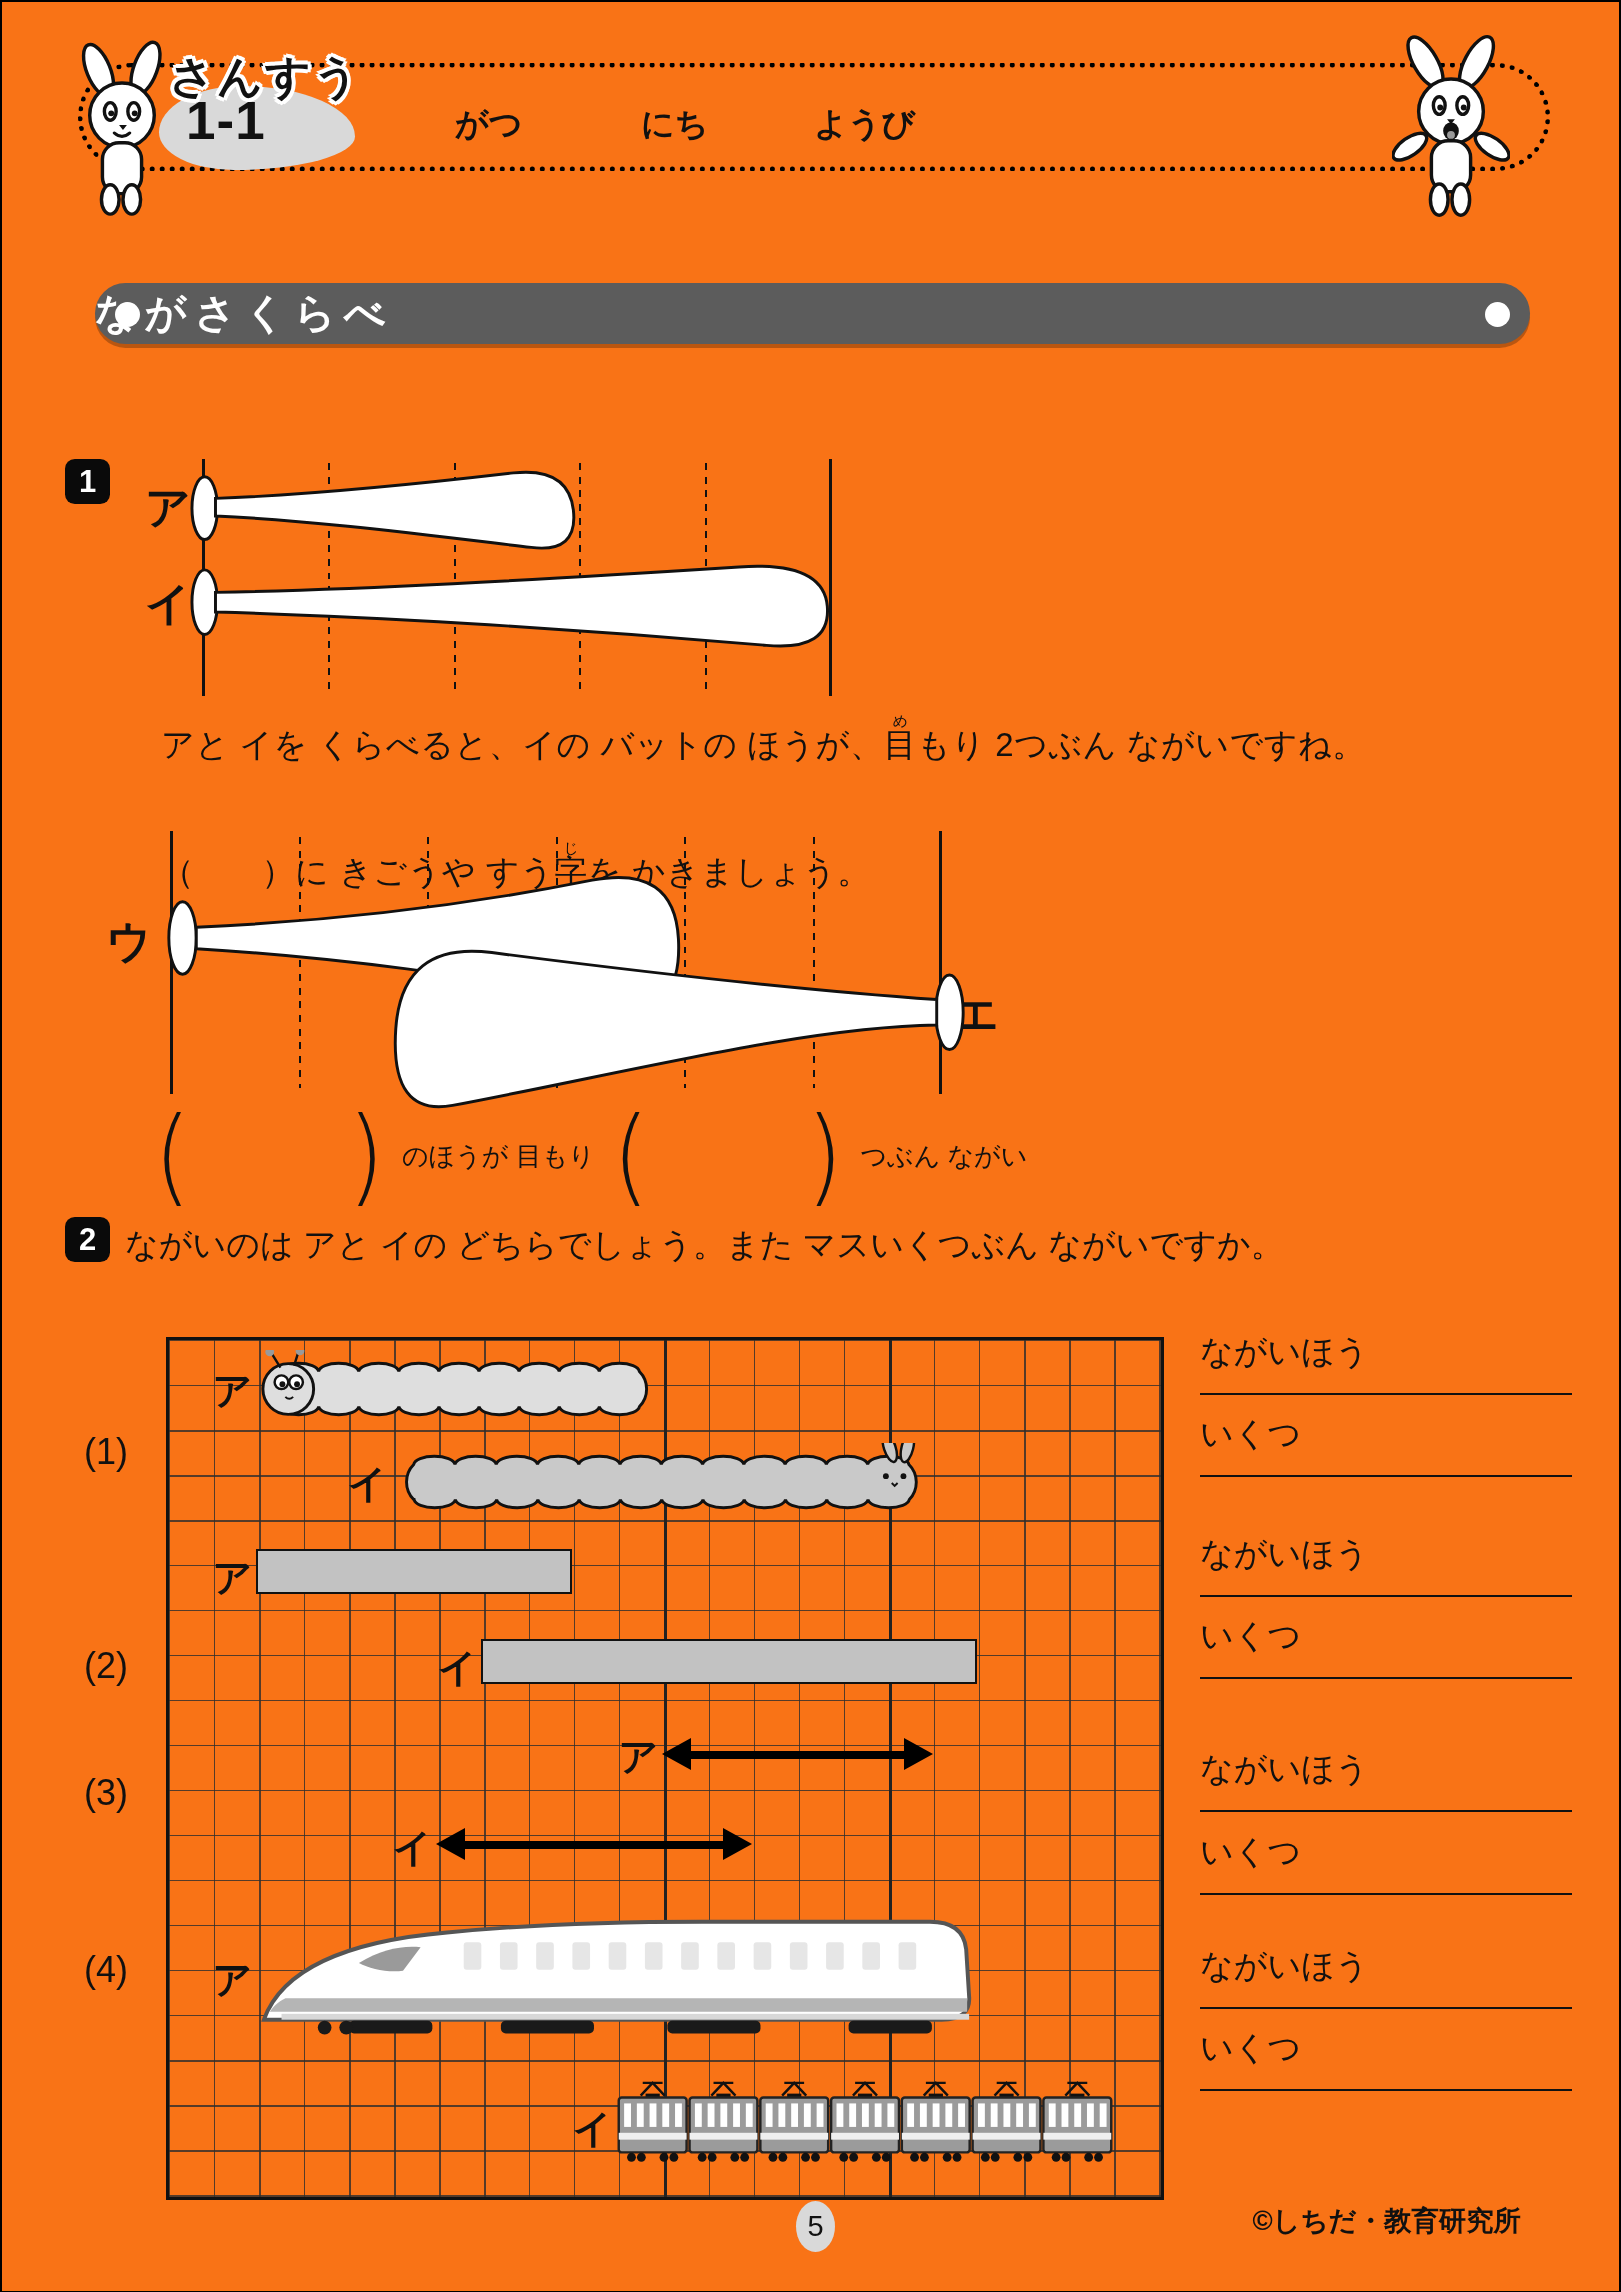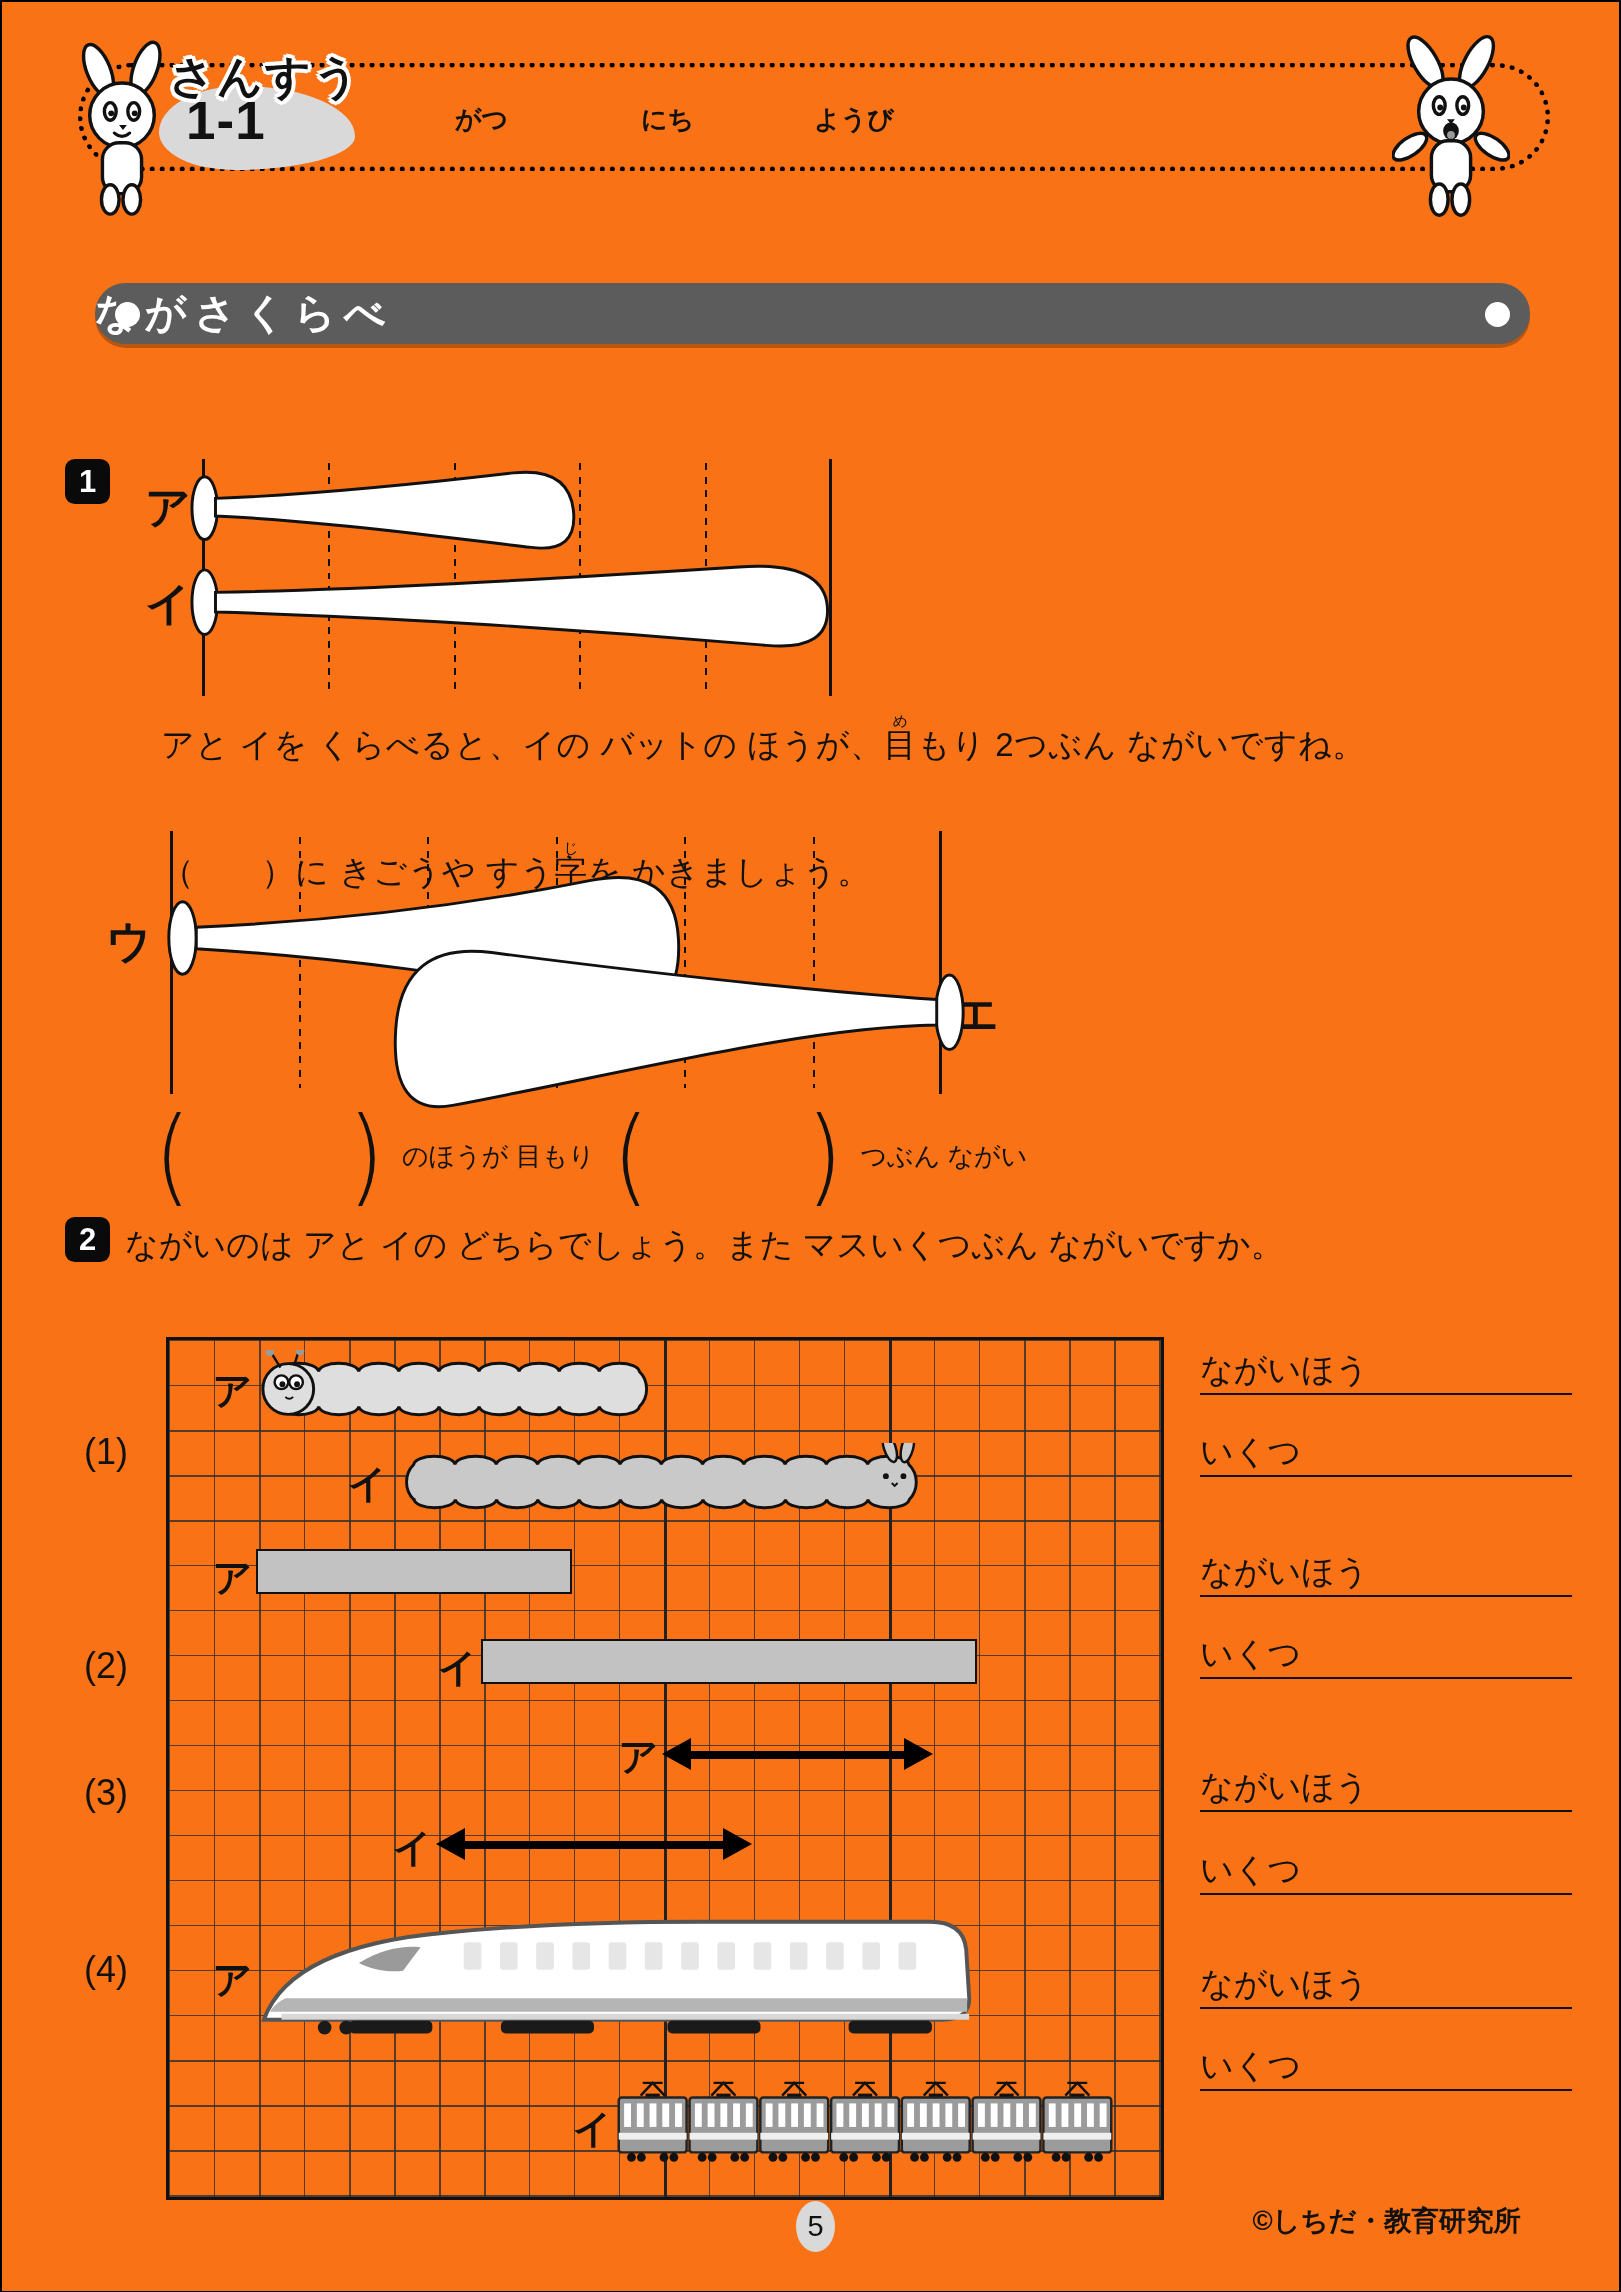--- a/index.html
+++ b/index.html
@@ -6,21 +6,21 @@
   #page{position:relative;width:1621px;height:2293px;background:#f97316;border:2px solid #000;
         font-family:"Liberation Sans","DejaVu Sans",sans-serif;color:#111;overflow:hidden;box-sizing:border-box;}
   .abs{position:absolute;}
   
   #hdr-oval{left:76px;top:61px;width:1462px;height:98px;border:5.9px dotted #000;border-radius:69px;}
   #hdr-blob{left:157px;top:84px;width:196px;height:84px;background:#d9d9d9;
             border-radius:42% 58% 62% 38% / 55% 60% 40% 45%;}
   #hdr-subject{left:167px;top:45px;font-size:45px;font-weight:900;letter-spacing:2px;
       text-shadow:-2.9px -2.9px 0 #fff,2.9px -2.9px 0 #fff,-2.9px 2.9px 0 #fff,2.9px 2.9px 0 #fff,-3.9px 0 0 #fff,3.9px 0 0 #fff,0 3.9px 0 #fff,0 -3.9px 0 #fff;}
   #hdr-lesson{left:184px;top:88px;font-size:53px;font-weight:900;letter-spacing:1px;}
-  .datefield{top:100px;font-size:26px;font-weight:700;}
+  .datefield{top:100px;font-size:33px;font-weight:700;}
   
   #titlebar{left:93px;top:281px;width:1435px;height:61px;background:#5c5c5c;border-radius:31px;
             box-shadow:0 3.9px 0 rgba(0,0,0,.25);display:flex;align-items:center;justify-content:flex-start;}
   #titlebar .hole{position:absolute;top:18.6px;width:25.5px;height:25.5px;background:#fff;border-radius:50%;}
   #title-text{color:#fff;font-size:41px;font-weight:800;letter-spacing:7.8px;}
   .badge{width:45px;height:45px;background:#0a0a0a;border-radius:9.8px;color:#fff;font-size:31px;font-weight:800;
          display:flex;align-items:center;justify-content:center;}
   .batlabel{font-size:45px;font-weight:700;}
   .vsolid{width:2.9px;background:#111;}
   .vdash{width:2px;background:repeating-linear-gradient(#111 0 6.9px,transparent 6.9px 13.7px);}
@@ -34,21 +34,21 @@
                          repeating-linear-gradient(to bottom,rgba(45,45,45,.8) 0 1.5px,transparent 1.5px 45px);}
   .gridthick{background:#222;width:2.5px;}
   .probno{font-size:36px;font-weight:500;}
   .itemlabel{font-size:39px;font-weight:700;}
   .graybar{background:#c2c2c2;border:2.9px solid #111;box-sizing:border-box;}
   .arrow{height:33px;}
   .arrow .shaft{position:absolute;left:19.6px;right:19.6px;top:12.7px;height:8.8px;background:#000;}
   .arrow .tri-l{position:absolute;left:0;top:0;width:0;height:0;border-top:16.7px solid transparent;border-bottom:16.7px solid transparent;border-right:29px solid #000;}
   .arrow .tri-r{position:absolute;right:0;top:0;width:0;height:0;border-top:16.7px solid transparent;border-bottom:16.7px solid transparent;border-left:29px solid #000;}
   .ansrow{left:1198px;width:372px;height:51px;border-bottom:2.9px solid #111;font-size:33px;
-          display:flex;align-items:flex-end;padding-bottom:0;box-sizing:border-box;}
+          display:flex;align-items:flex-end;padding-bottom:18px;box-sizing:border-box;}
   #page-num{left:794px;top:2199px;width:39px;height:51px;background:#d9d9d9;border-radius:50%;
             display:flex;align-items:center;justify-content:center;font-size:29px;}
   #copyright{left:1127px;top:2201px;width:392px;text-align:right;font-size:27.4px;font-weight:800;}
 </style>
 </head>
 <body>
 
 <div id="page">
 
   <div class="abs" id="hdr-oval"></div>

